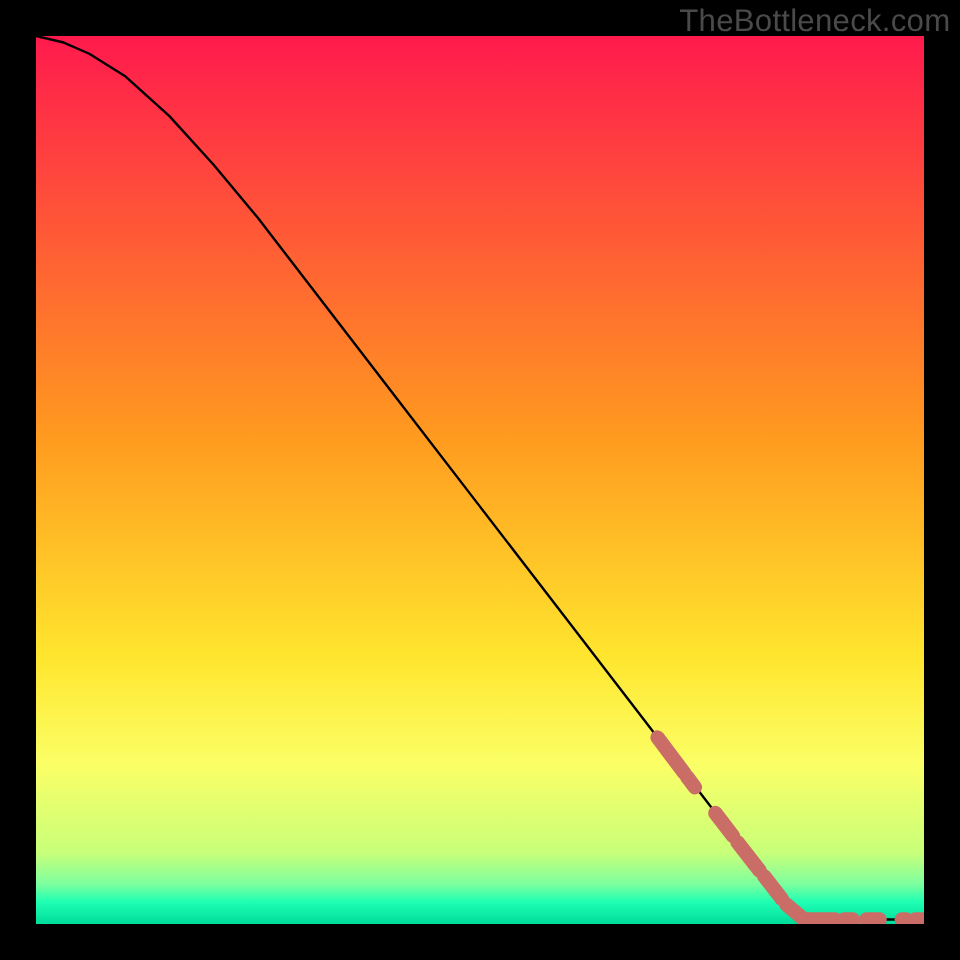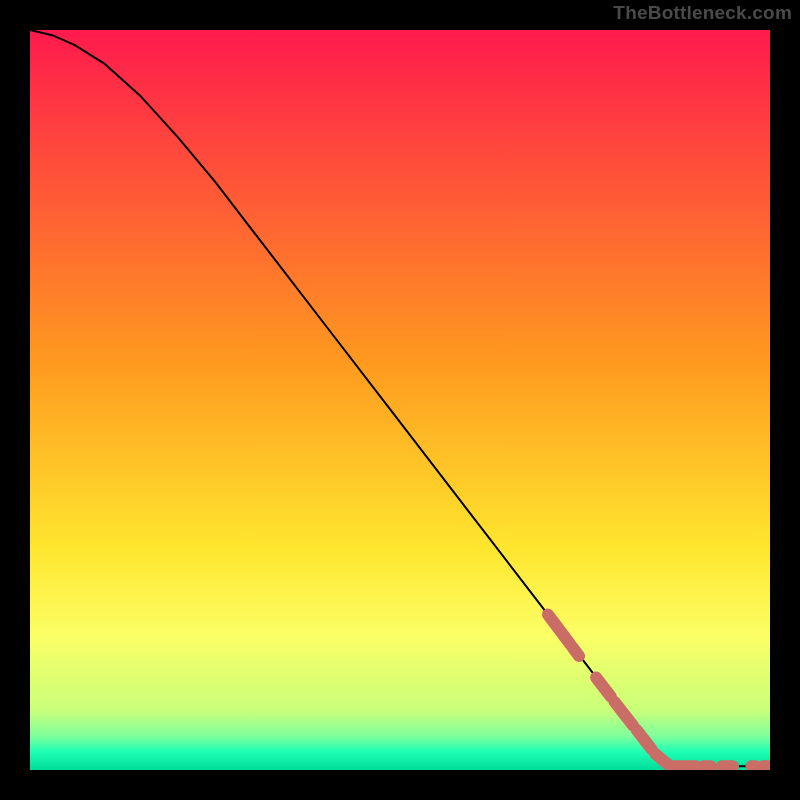--- a/index.html
+++ b/index.html
@@ -14,22 +14,22 @@
   .stage {
     position: relative;
     width: 800px;
     height: 800px;
   }
   .watermark {
     position: absolute;
     top: 2px;
     right: 8px;
     color: #4a4a4a;
-    font-size: 19px;
-    font-weight: 700;
+    font-size: 26px;
+    font-weight: 400;
     letter-spacing: 0.2px;
     z-index: 10;
   }
   .plot-area {
     position: absolute;
     left: 30px;
     top: 30px;
     width: 740px;
     height: 740px;
     overflow: hidden;

